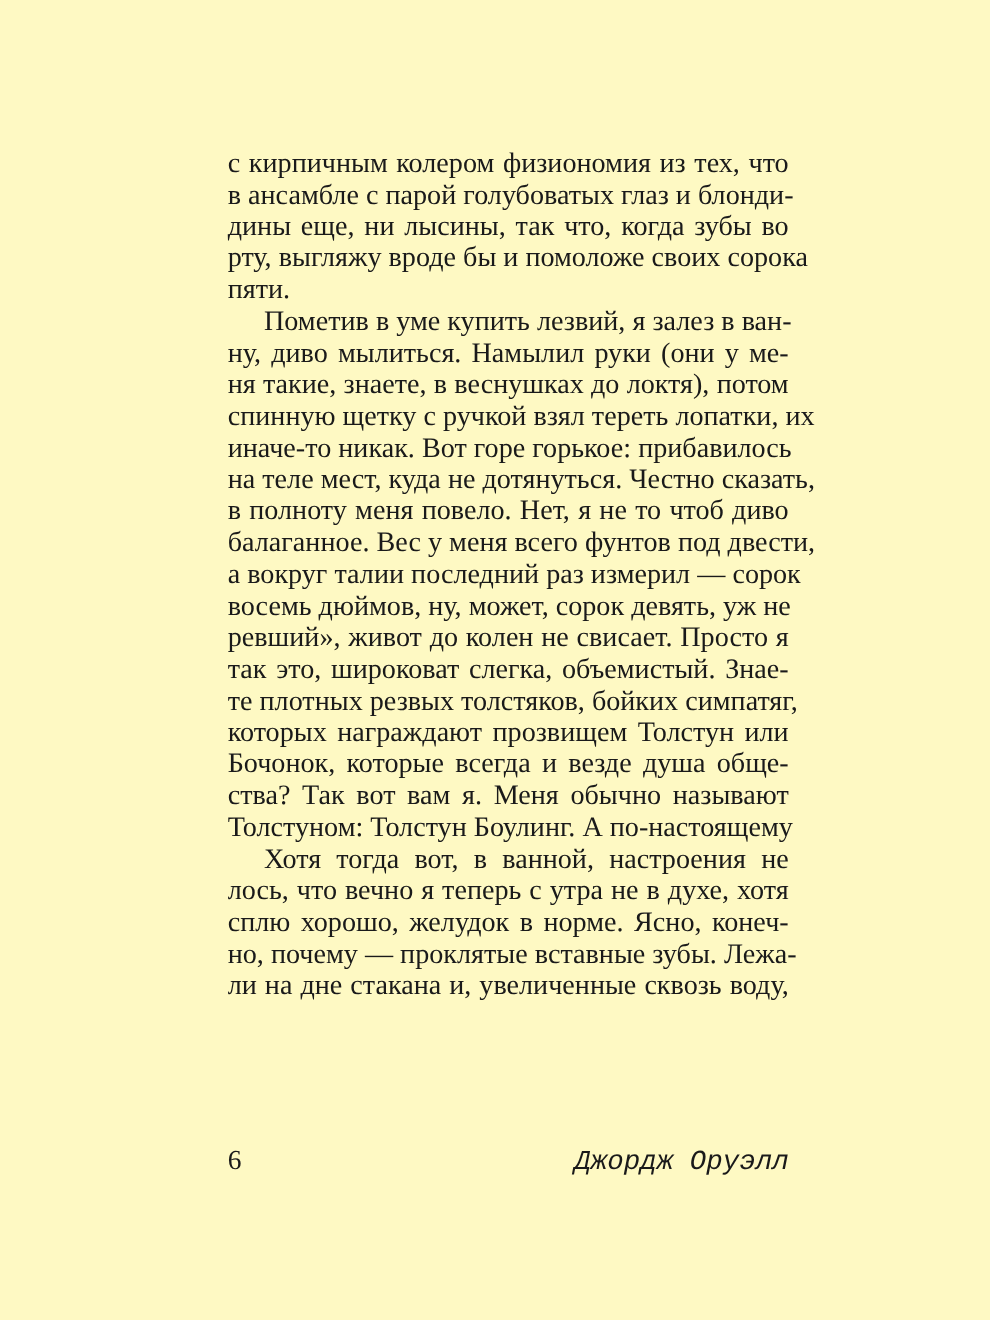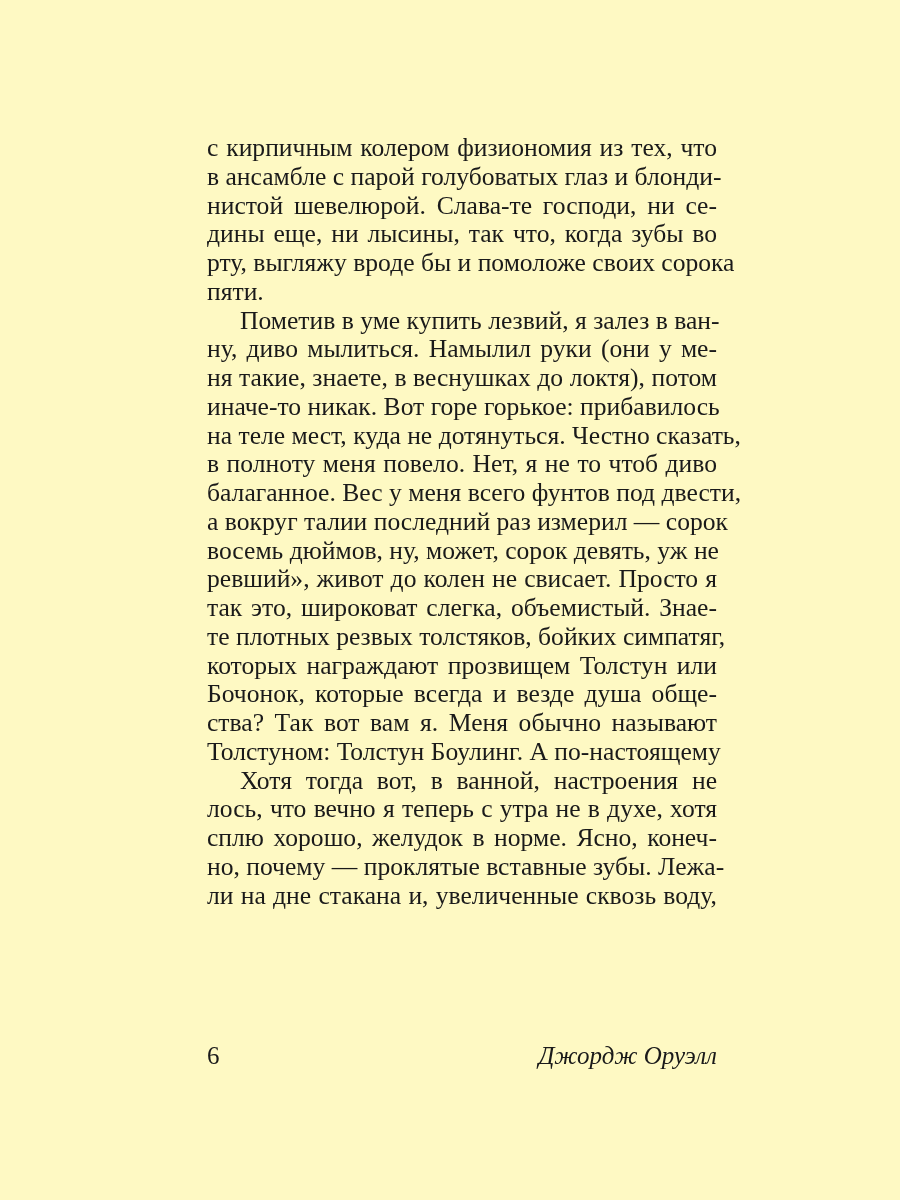--- a/index.html
+++ b/index.html
@@ -29,39 +29,39 @@
   .footer {
     position: absolute;
     top: 1042px;
     left: 207px;
     width: 510px;
     font-family: "Liberation Serif", "DejaVu Serif", serif;
     font-size: 25px;
     color: #1a1a1a;
   }
   .page-number { position: absolute; left: 0; top: 0; }
-  .running-author { position: absolute; right: 0; top: 0; font-style: italic; }
+  .running-author { position: absolute; right: 0; top: 0; font-style: italic; font-family: Liberation Mono, monospace; }
 </style>
 </head>
 <body>
 
 <div class="page">
   <div class="text-block" id="text-block">
       <div>
         <span class="line">с кирпичным колером физиономия из тех, что</span>
         <span class="line">в ансамбле с парой голубоватых глаз и блонди-</span>
-        <span class="line">нистой шевелюрой. Слава-те господи, ни се-</span>
         <span class="line">дины еще, ни лысины, так что, когда зубы во</span>
         <span class="line">рту, выгляжу вроде бы и помоложе своих сорока</span>
         <span class="line last">пяти.</span>
       </div>
       <div>
         <span class="line indent">Пометив в уме купить лезвий, я залез в ван-</span>
         <span class="line">ну, диво мылиться. Намылил руки (они у ме-</span>
         <span class="line">ня такие, знаете, в веснушках до локтя), потом</span>
+        <span class="line">спинную щетку с ручкой взял тереть лопатки, их</span>
         <span class="line">иначе-то никак. Вот горе горькое: прибавилось</span>
         <span class="line">на теле мест, куда не дотянуться. Честно сказать,</span>
         <span class="line">в полноту меня повело. Нет, я не то чтоб диво</span>
         <span class="line">балаганное. Вес у меня всего фунтов под двести,</span>
         <span class="line">а вокруг талии последний раз измерил — сорок</span>
         <span class="line">восемь дюймов, ну, может, сорок девять, уж не</span>
         <span class="line">ревший», живот до колен не свисает. Просто я</span>
         <span class="line">так это, широковат слегка, объемистый. Знае-</span>
         <span class="line">те плотных резвых толстяков, бойких симпатяг,</span>
         <span class="line">которых награждают прозвищем Толстун или</span>

